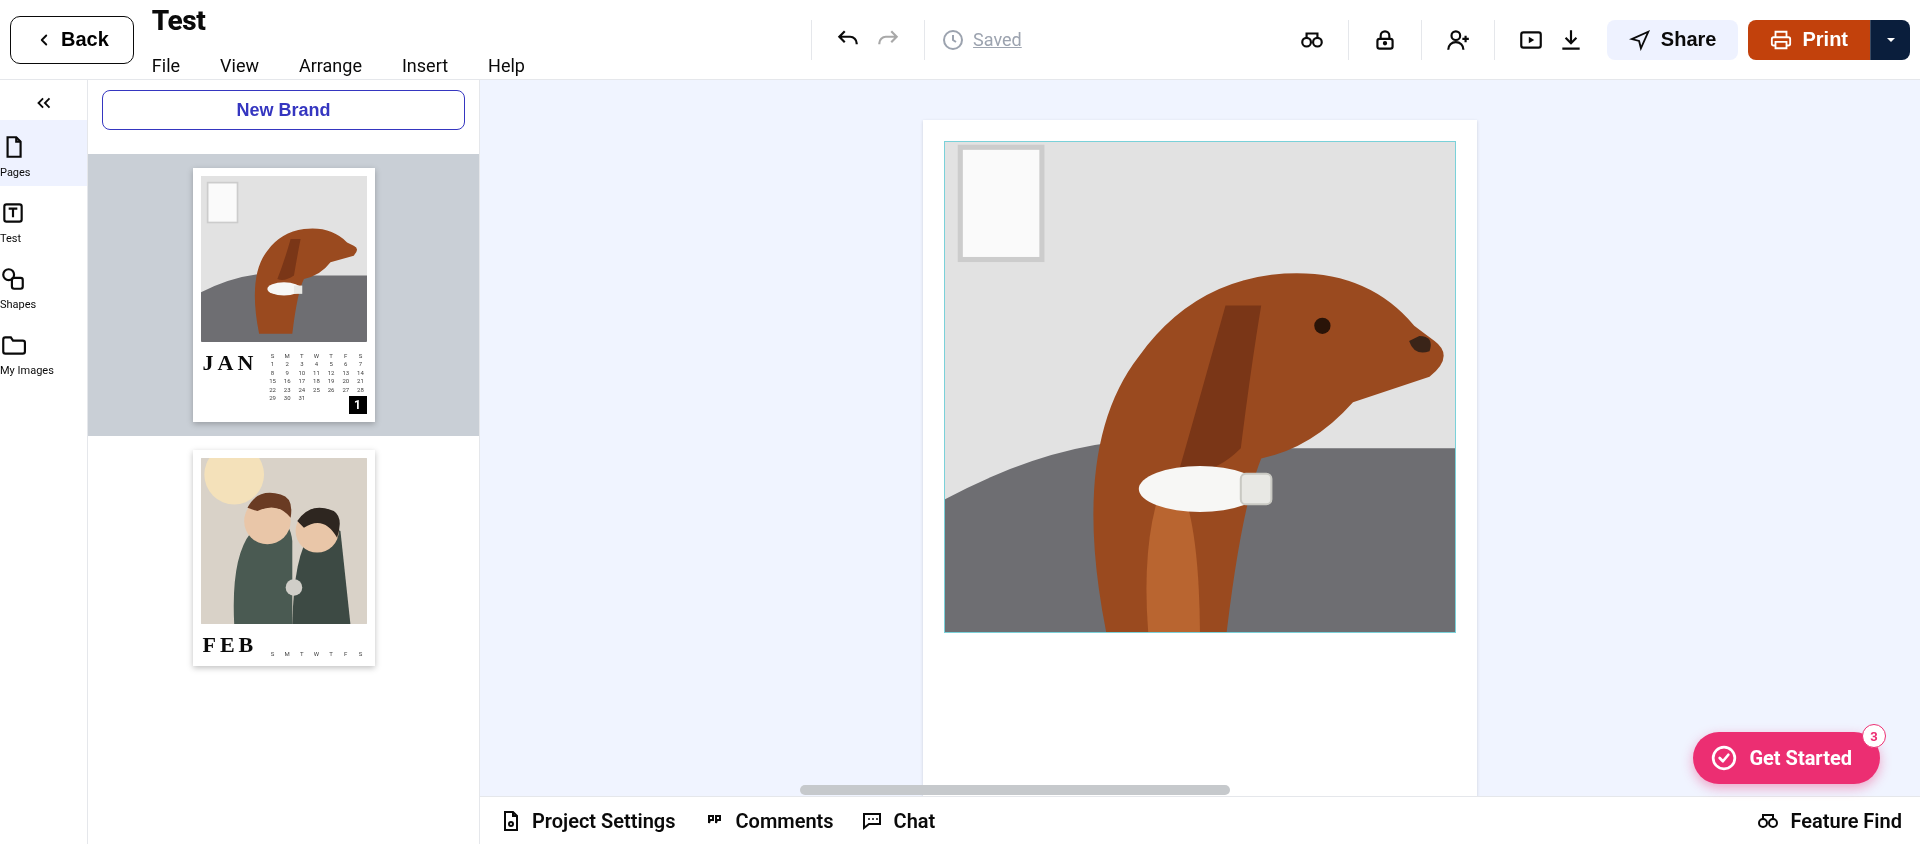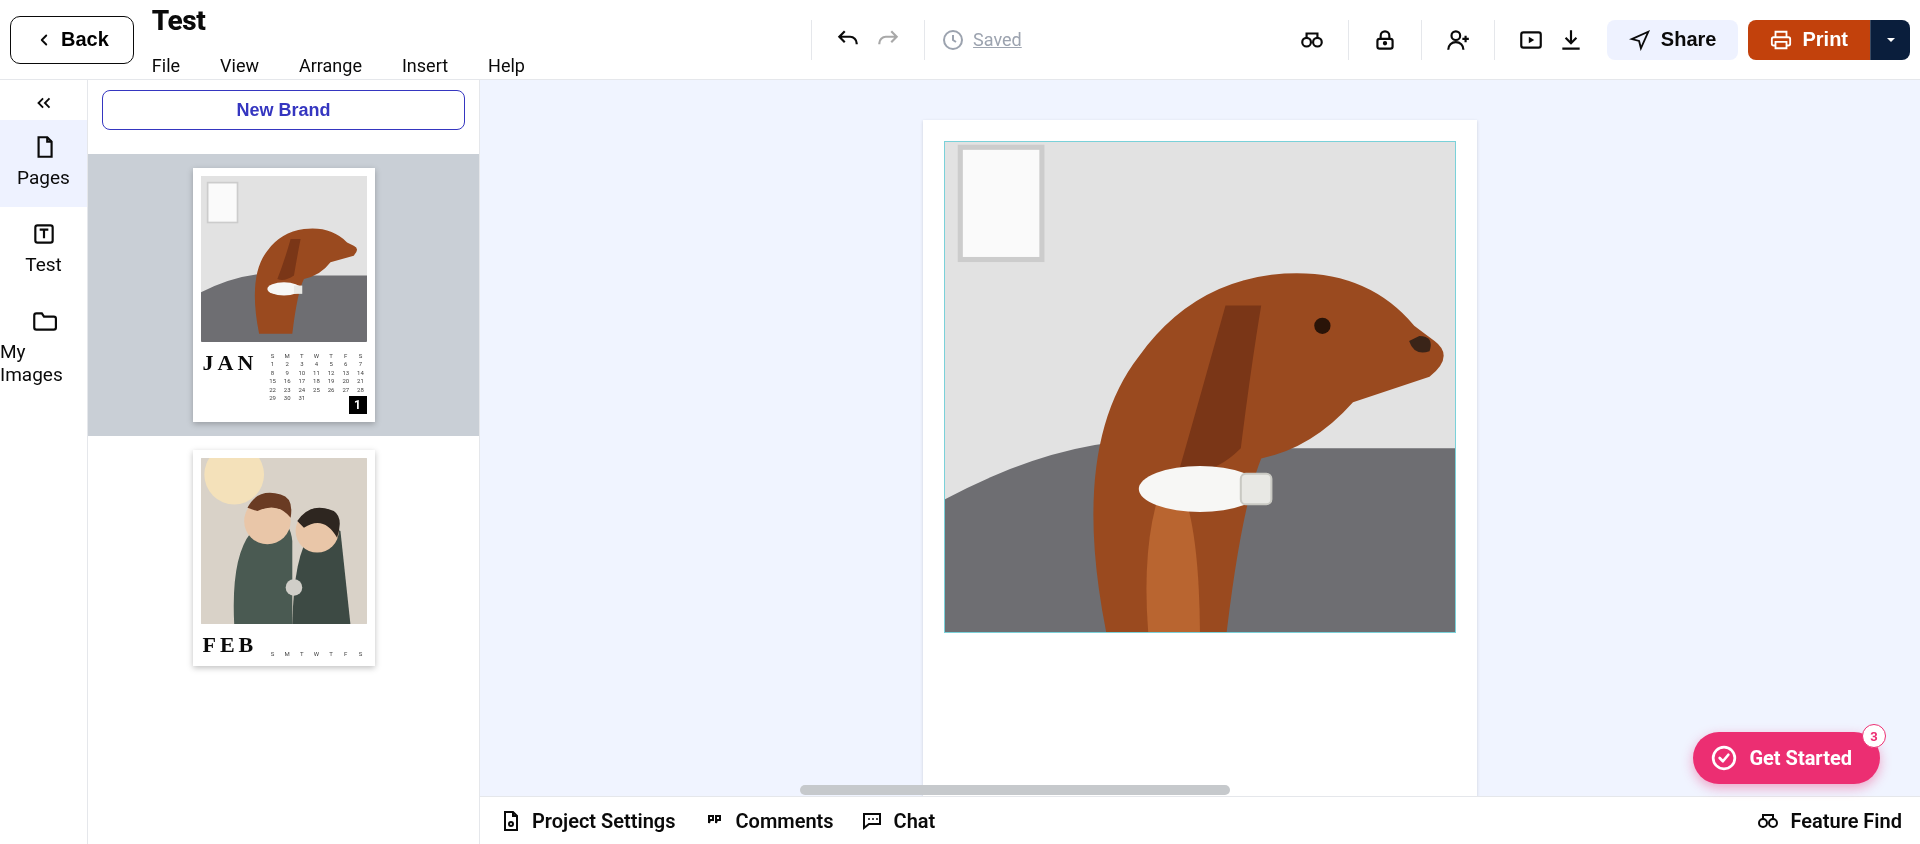--- a/index.html
+++ b/index.html
@@ -27,21 +27,21 @@
   .print-drop { background: #0a1e3c; color: #fff; width: 40px; height: 40px; display: flex; align-items: center; justify-content: center; border-radius: 0 8px 8px 0; border-left: 1px solid rgba(255,255,255,0.2); cursor: pointer; }
   .print-drop svg { width: 12px; height: 12px; fill: #fff; }
 
   
   .main { flex: 1; display: flex; min-height: 0; }
 
   
   .rail { width: 88px; background: #ffffff; border-right: 1px solid #e5e7eb; display: flex; flex-direction: column; align-items: center; padding-top: 8px; }
   .rail-collapse { height: 30px; display: flex; align-items: center; justify-content: center; margin-bottom: 2px; cursor: pointer; }
   .rail-collapse svg { width: 22px; height: 22px; stroke: #0a0a0a; fill: none; stroke-width: 2; }
-  .rail-item { width: 100%; padding: 14px 0 18px; display: flex; flex-direction: column; align-items: center; gap: 6px; cursor: pointer; font-size: 19px; }
+  .rail-item { width: 100%; padding: 14px 0 7px; display: flex; flex-direction: column; align-items: flex-start; gap: 6px; cursor: pointer; font-size: 11px; }
   .rail-item.active { background: #eef2ff; }
   .rail-item svg { width: 26px; height: 26px; stroke: #0a0a0a; fill: none; stroke-width: 2; }
 
   
   .pages-panel { width: 392px; background: #ffffff; border-right: 1px solid #e5e7eb; display: flex; flex-direction: column; }
   .new-page-btn { margin: 10px 14px 12px; height: 40px; border: 1.5px solid #3536c0; color: #3536c0; background: #fff; font-size: 18px; font-weight: 700; border-radius: 8px; cursor: pointer; }
   .thumbs { flex: 1; overflow-y: auto; padding: 12px 50px 20px; }
   .thumb-slot { padding: 14px 0; }
   .thumb-slot.selected { background: #c9cfd6; margin: 0 -50px; padding: 14px 50px; }
   .thumb { width: 182px; height: 254px; margin: 0 auto; background: #fff; box-shadow: 0 2px 6px rgba(0,0,0,0.25); padding: 8px; display: flex; flex-direction: column; position: relative; }
@@ -190,20 +190,27 @@
           <path d="M15 3v4h4"></path>
         </svg>
       <span>Pages</span>
     </div>
     <div class="rail-item">
       <svg viewBox="0 0 24 24">
           <rect x="4" y="4" width="16" height="16" rx="2"></rect>
           <path d="M8 8h8M12 8v8"></path>
         </svg>
       <span>Test</span>
+    </div>
+    <div class="rail-item">
+      <svg viewBox="0 0 24 24">
+          <circle cx="8" cy="8" r="5"></circle>
+          <rect x="11" y="11" width="10" height="10" rx="2"></rect>
+        </svg>
+      <span>Shapes</span>
     </div>
     <div class="rail-item">
       <svg viewBox="0 0 24 24">
           <path d="M3 7a2 2 0 012-2h5l2 3h9a2 2 0 012 2v8a2 2 0 01-2 2H5a2 2 0 01-2-2z"></path>
         </svg>
       <span>My Images</span>
     </div>
   </div>
 
   <div class="pages-panel">

